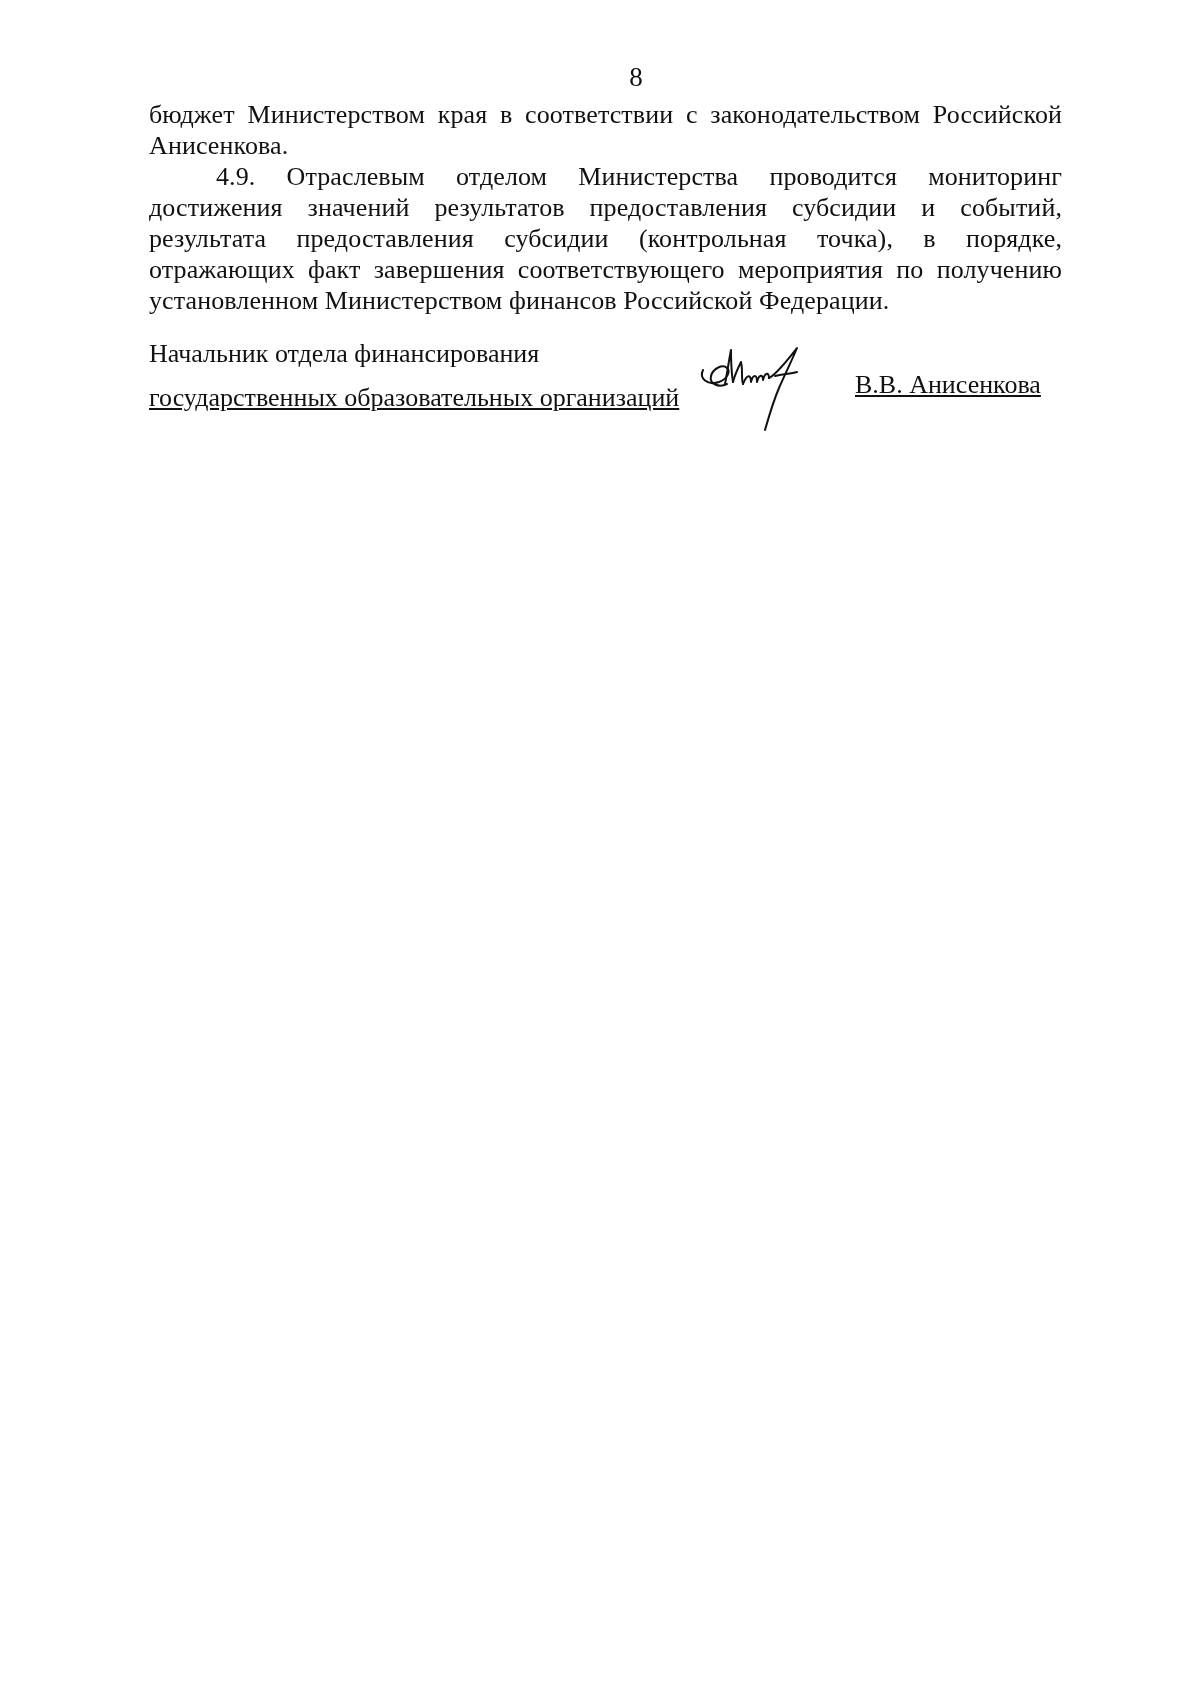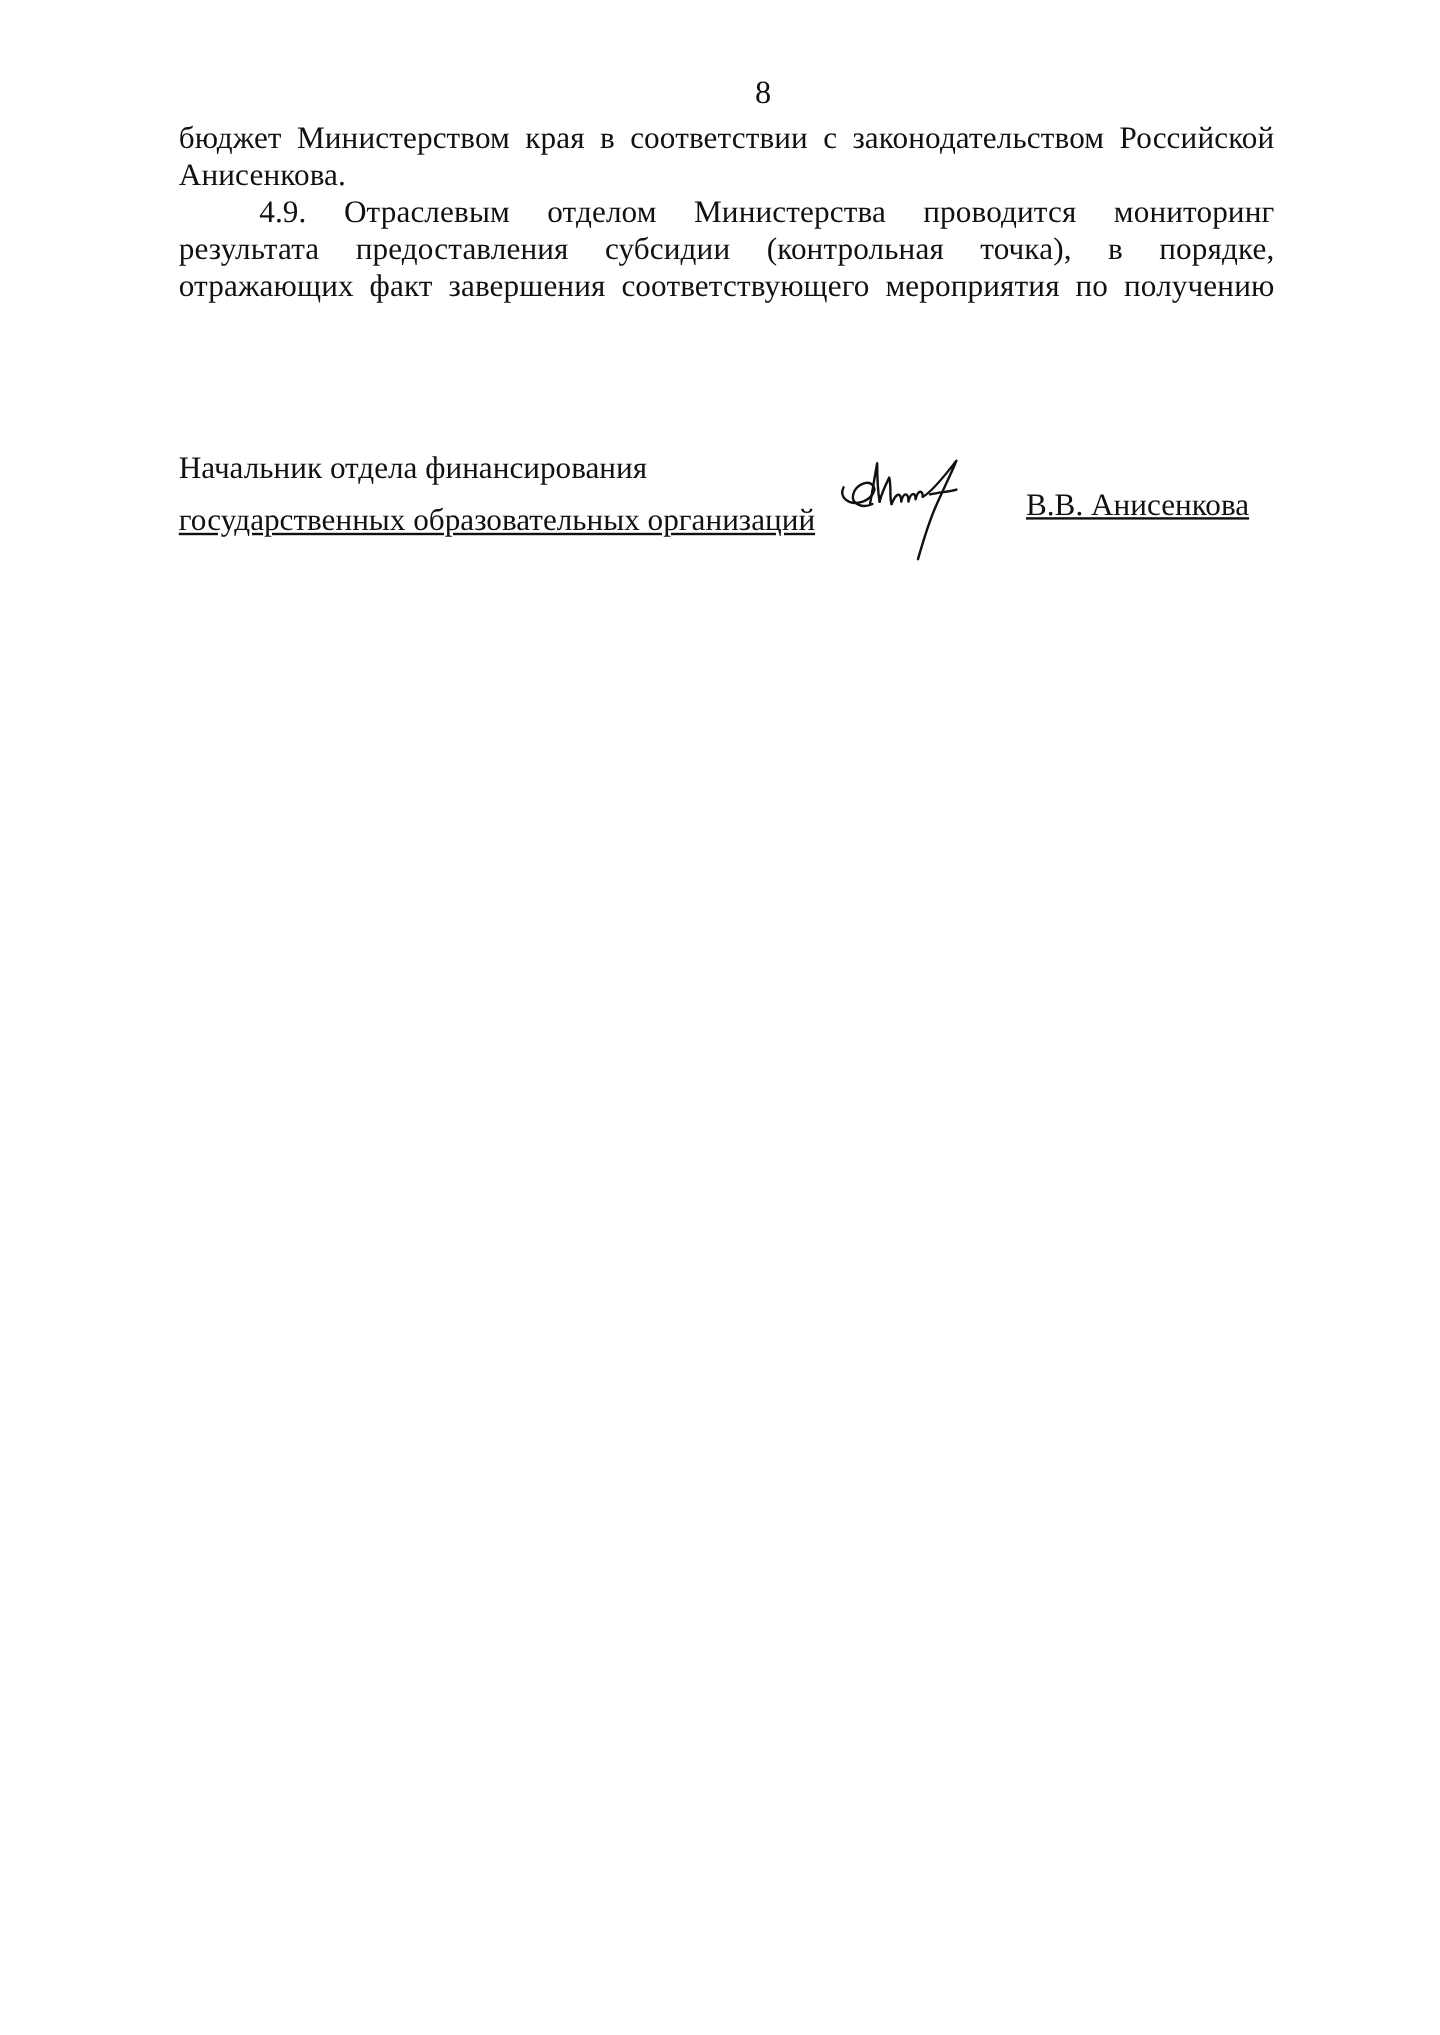--- a/index.html
+++ b/index.html
@@ -53,21 +53,20 @@
       padding-left: 67px;
     }
     .signature-block {
       position: absolute;
       left: 149px;
       top: 338px;
       width: 913px;
       height: 100px;
       font-size: 26px;
       line-height: 31px;
-      margin-top: 36px;
     }
     .sig-line {
       position: absolute;
       left: 0;
       white-space: nowrap;
     }
     .sig-line.l1 { top: 0; }
     .sig-line.l2 { top: 44px; text-decoration: underline; }
     .signer-name {
       position: absolute;
@@ -88,22 +87,24 @@
 <body>
 
 <div class="page">
 
   <div class="page-number">8</div>
 
   <div class="body-text">
     <span class="line justify">бюджет Министерством края в соответствии с законодательством Российской</span>
     <span class="line">Анисенкова.</span>
     <span class="line justify indent">4.9. Отраслевым отделом Министерства проводится мониторинг</span>
+    <span class="line justify">достижения значений результатов предоставления субсидии и событий,</span>
     <span class="line justify">результата предоставления субсидии (контрольная точка), в порядке,</span>
     <span class="line justify">отражающих факт завершения соответствующего мероприятия по получению</span>
+    <span class="line">установленном Министерством финансов Российской Федерации.</span>
   </div>
 
   <div class="signature-block">
     <span class="sig-line l1">Начальник отдела финансирования</span>
     <span class="sig-line l2">государственных образовательных организаций</span>
 
     <svg class="signature" viewBox="0 0 110 90" fill="none" stroke="#111" stroke-width="2" stroke-linecap="round" stroke-linejoin="round">
 
       <path d="M6 26 C 2 34, 10 42, 22 38 C 30 35, 34 28, 30 24 C 26 20, 16 24, 14 32 C 12 40, 22 44, 30 40"></path>
 

